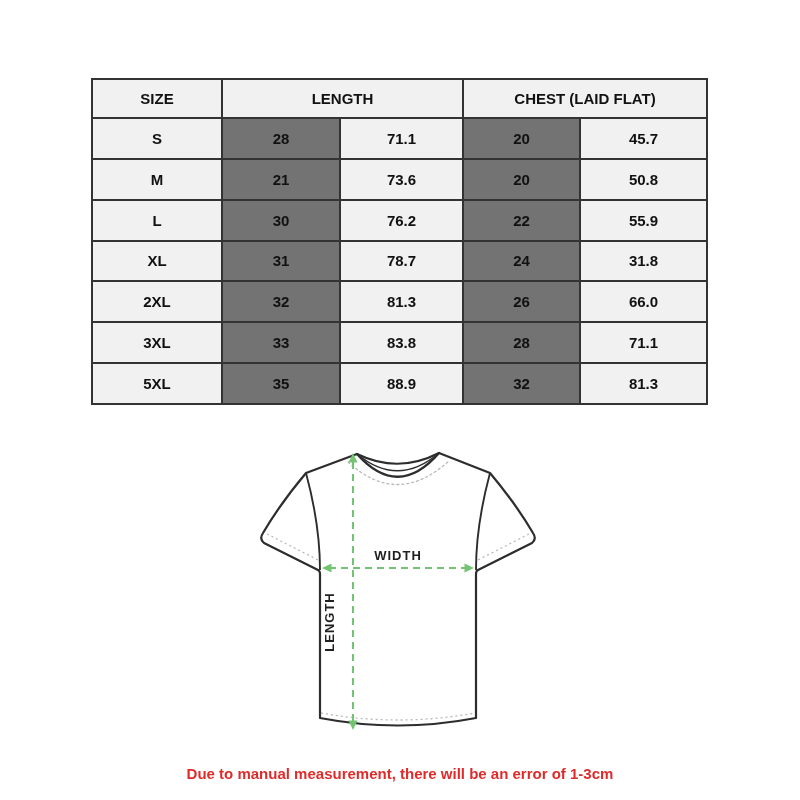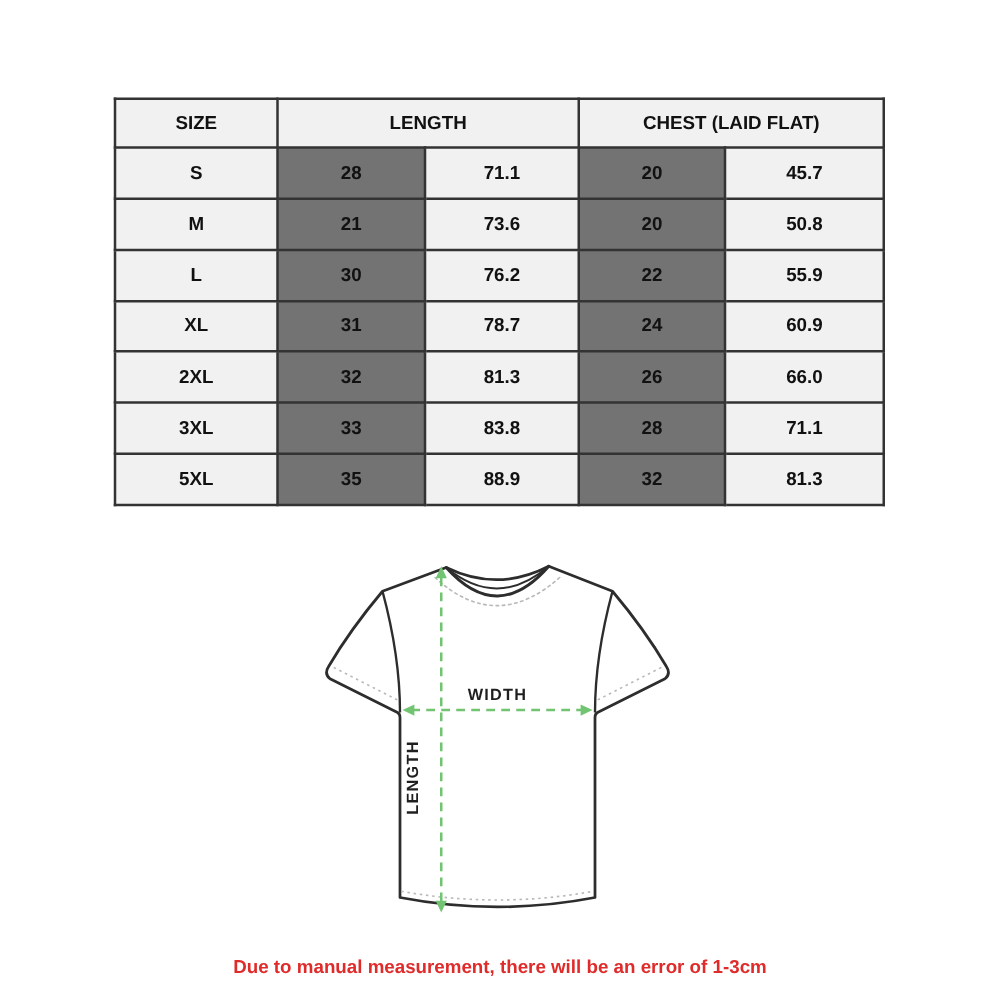--- a/index.html
+++ b/index.html
@@ -118,21 +118,21 @@
         <td>30</td>
         <td class="shade">76.2</td>
         <td>22</td>
         <td class="shade">55.9</td>
       </tr>
       <tr>
         <td class="shade">XL</td>
         <td>31</td>
         <td class="shade">78.7</td>
         <td>24</td>
-        <td class="shade">60.9</td>
+        <td class="shade">31.8</td>
       </tr>
       <tr>
         <td class="shade">2XL</td>
         <td>32</td>
         <td class="shade">81.3</td>
         <td>26</td>
         <td class="shade">66.0</td>
       </tr>
       <tr>
         <td class="shade">3XL</td>

